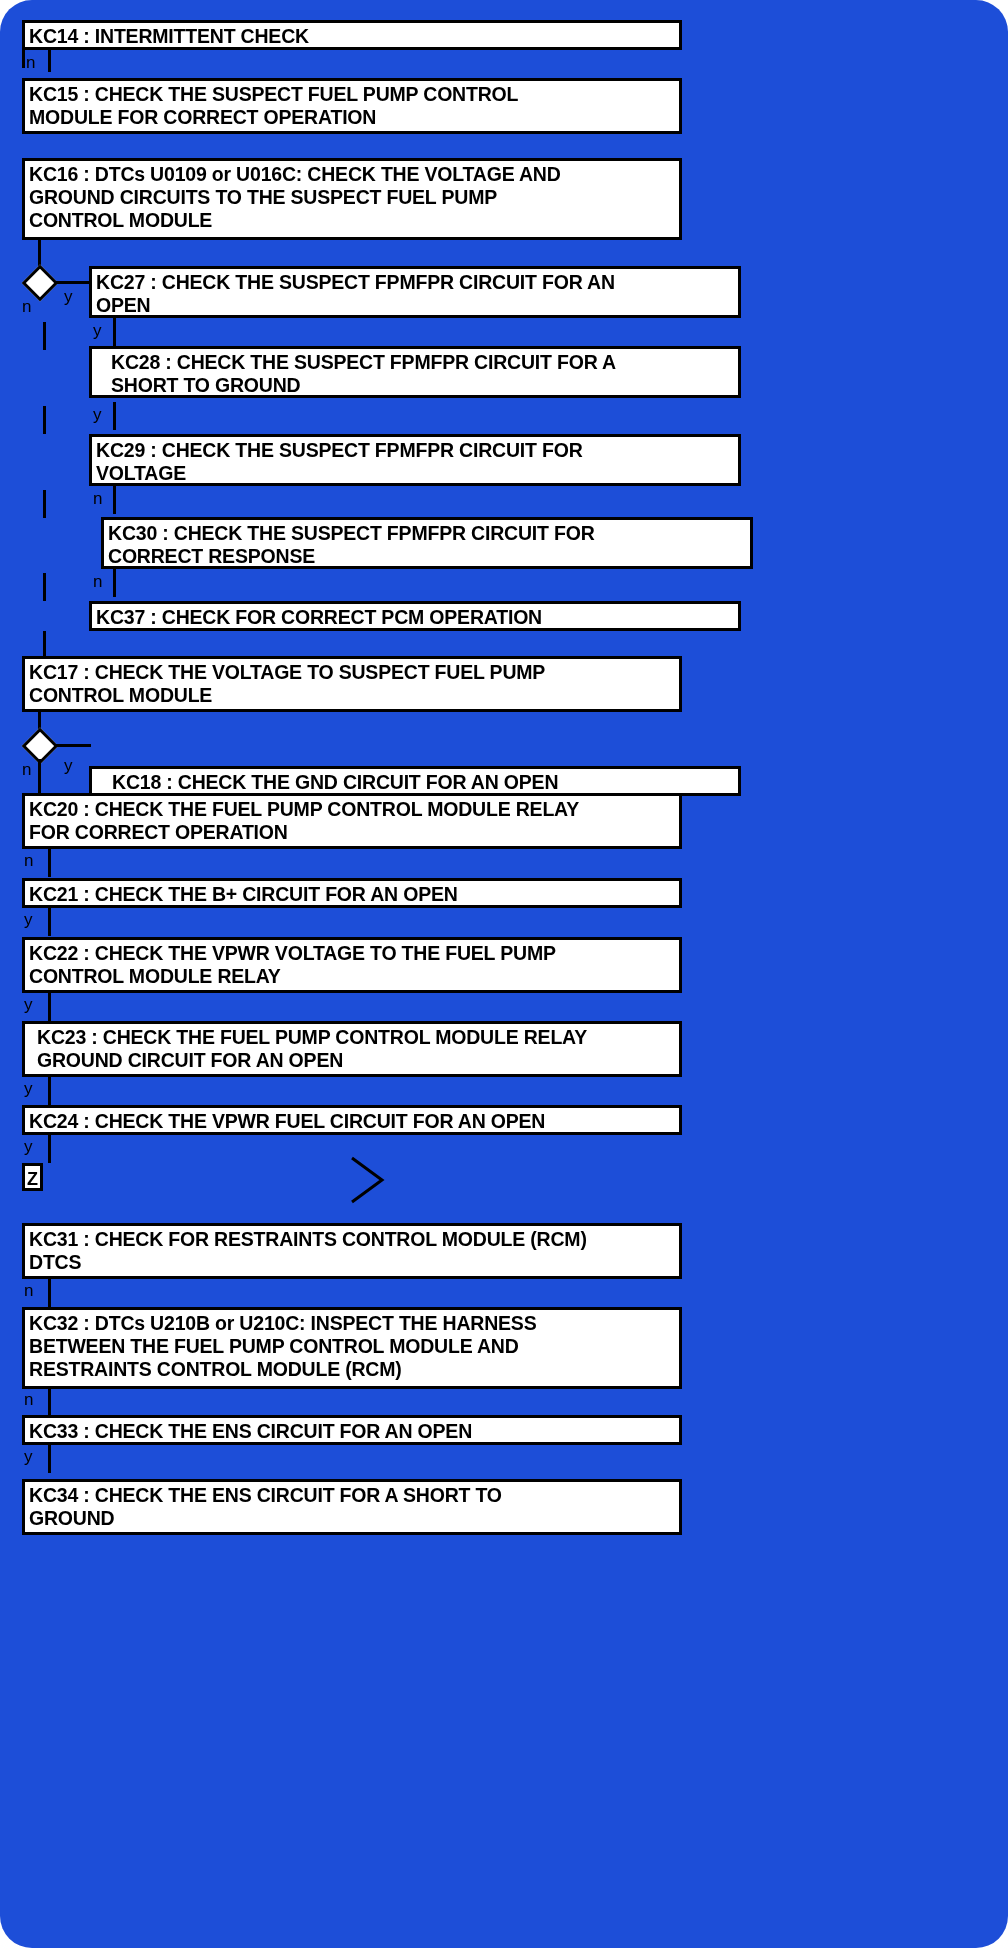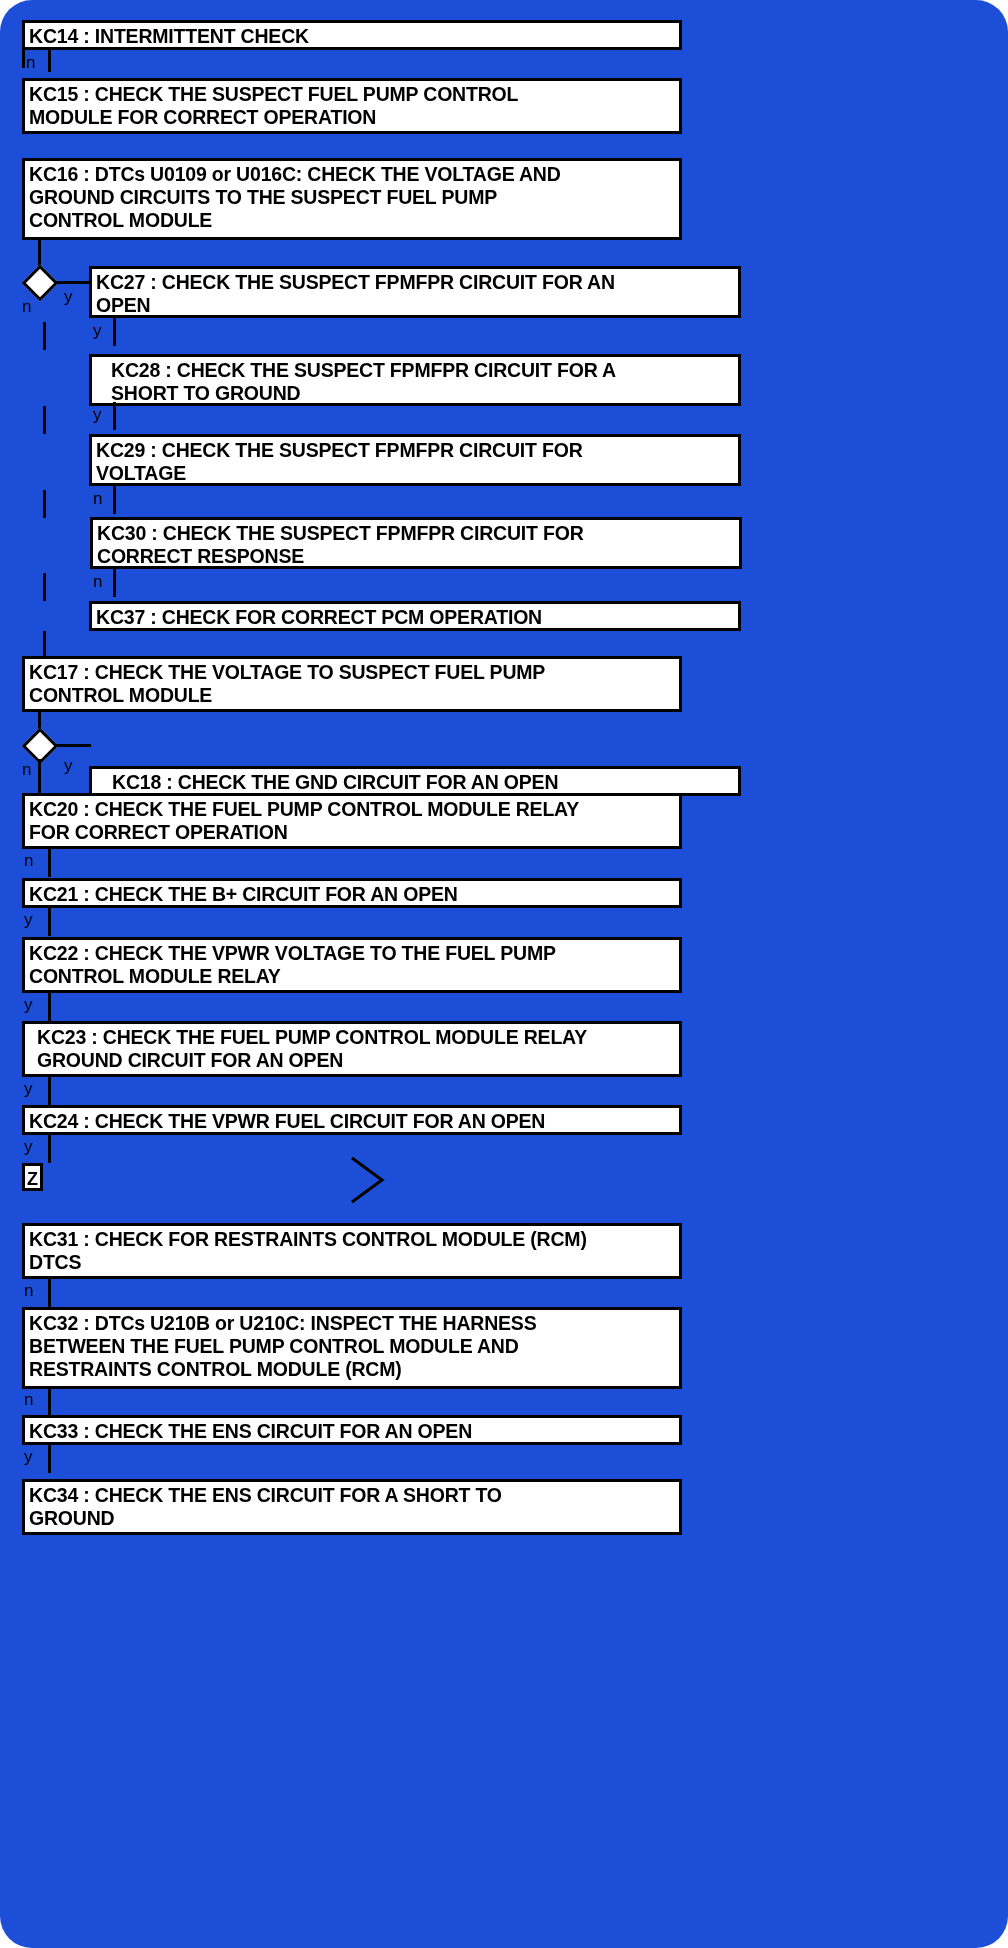--- a/index.html
+++ b/index.html
@@ -110,35 +110,35 @@
 
   <div class="hline" style="left:56px; top:281px; width:35px;"></div>
 
   <div class="node" style="left:89px; top:266px; width:652px; height:52px;">KC27 : CHECK THE SUSPECT FPMFPR CIRCUIT FOR AN
 OPEN</div>
 
   <div class="vline" style="left:113px; top:318px; height:28px;"></div>
   <div class="blabel" style="left:93px; top:322px;">y</div>
   <div class="vline" style="left:43px; top:322px; height:28px;"></div>
 
-  <div class="node" style="left:89px; top:354px; width:652px; height:52px;padding-left:19px;">KC28 : CHECK THE SUSPECT FPMFPR CIRCUIT FOR A
+  <div class="node" style="left:89px; top:346px; width:652px; height:52px;padding-left:19px;">KC28 : CHECK THE SUSPECT FPMFPR CIRCUIT FOR A
 SHORT TO GROUND</div>
 
   <div class="vline" style="left:113px; top:402px; height:28px;"></div>
   <div class="blabel" style="left:93px; top:406px;">y</div>
   <div class="vline" style="left:43px; top:406px; height:28px;"></div>
 
   <div class="node" style="left:89px; top:434px; width:652px; height:52px;">KC29 : CHECK THE SUSPECT FPMFPR CIRCUIT FOR
 VOLTAGE</div>
 
   <div class="vline" style="left:113px; top:486px; height:28px;"></div>
   <div class="blabel" style="left:93px; top:490px;">n</div>
   <div class="vline" style="left:43px; top:490px; height:28px;"></div>
 
-  <div class="node" style="left:90px; top:517px; width:652px; height:52px;">KC30 : CHECK THE SUSPECT FPMFPR CIRCUIT FOR
+  <div class="node" style="left:101px; top:517px; width:652px; height:52px;">KC30 : CHECK THE SUSPECT FPMFPR CIRCUIT FOR
 CORRECT RESPONSE</div>
 
   <div class="vline" style="left:113px; top:569px; height:28px;"></div>
   <div class="blabel" style="left:93px; top:573px;">n</div>
   <div class="vline" style="left:43px; top:573px; height:28px;"></div>
 
   <div class="node" style="left:89px; top:601px; width:652px; height:30px;">KC37 : CHECK FOR CORRECT PCM OPERATION</div>
 
   <div class="vline" style="left:43px; top:631px; height:25px;"></div>
 

